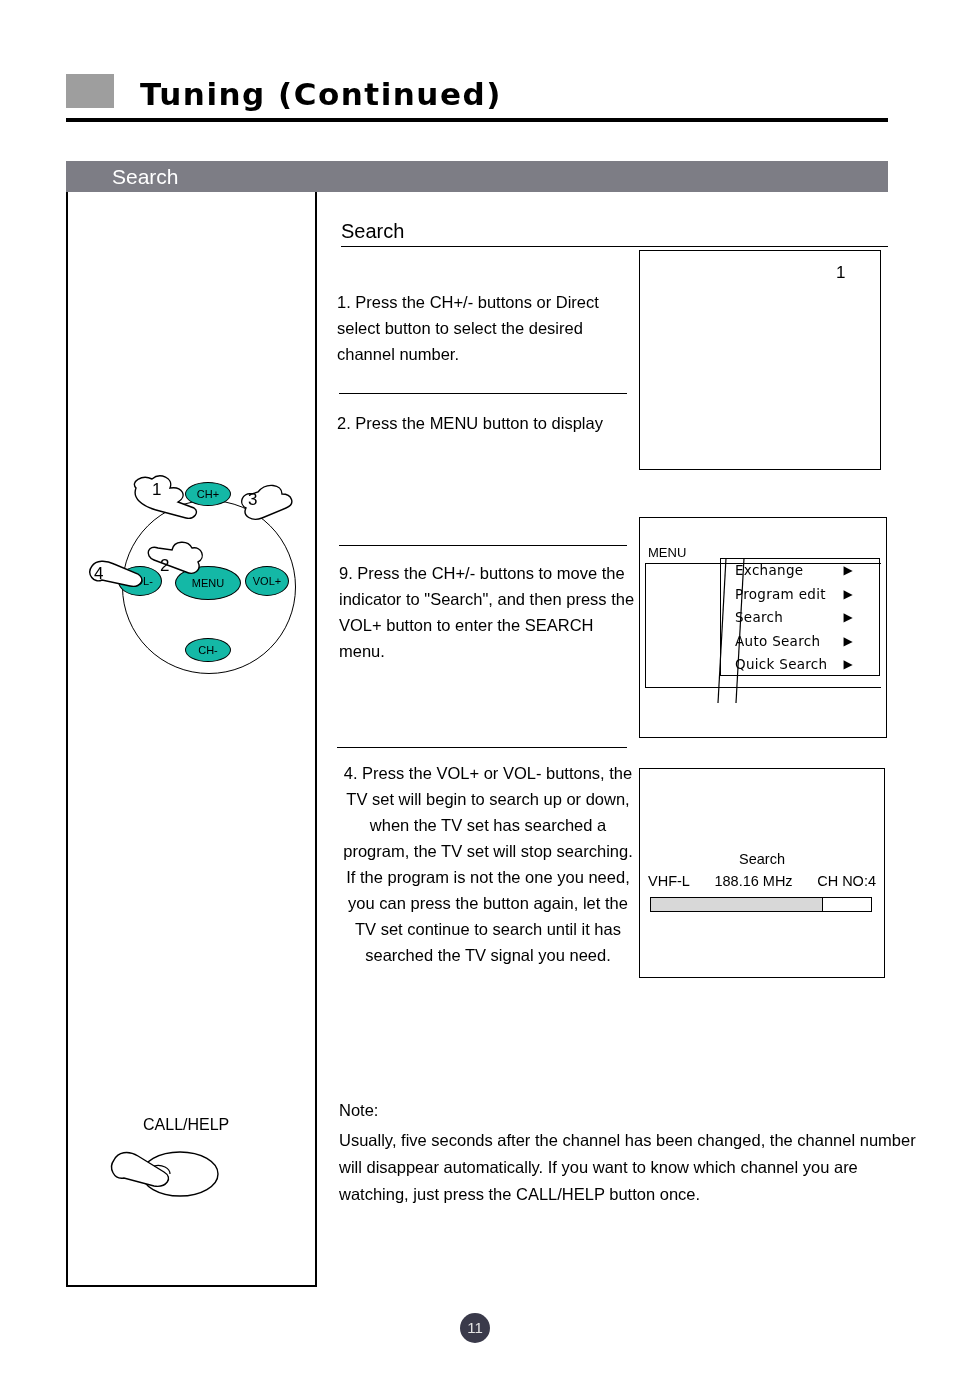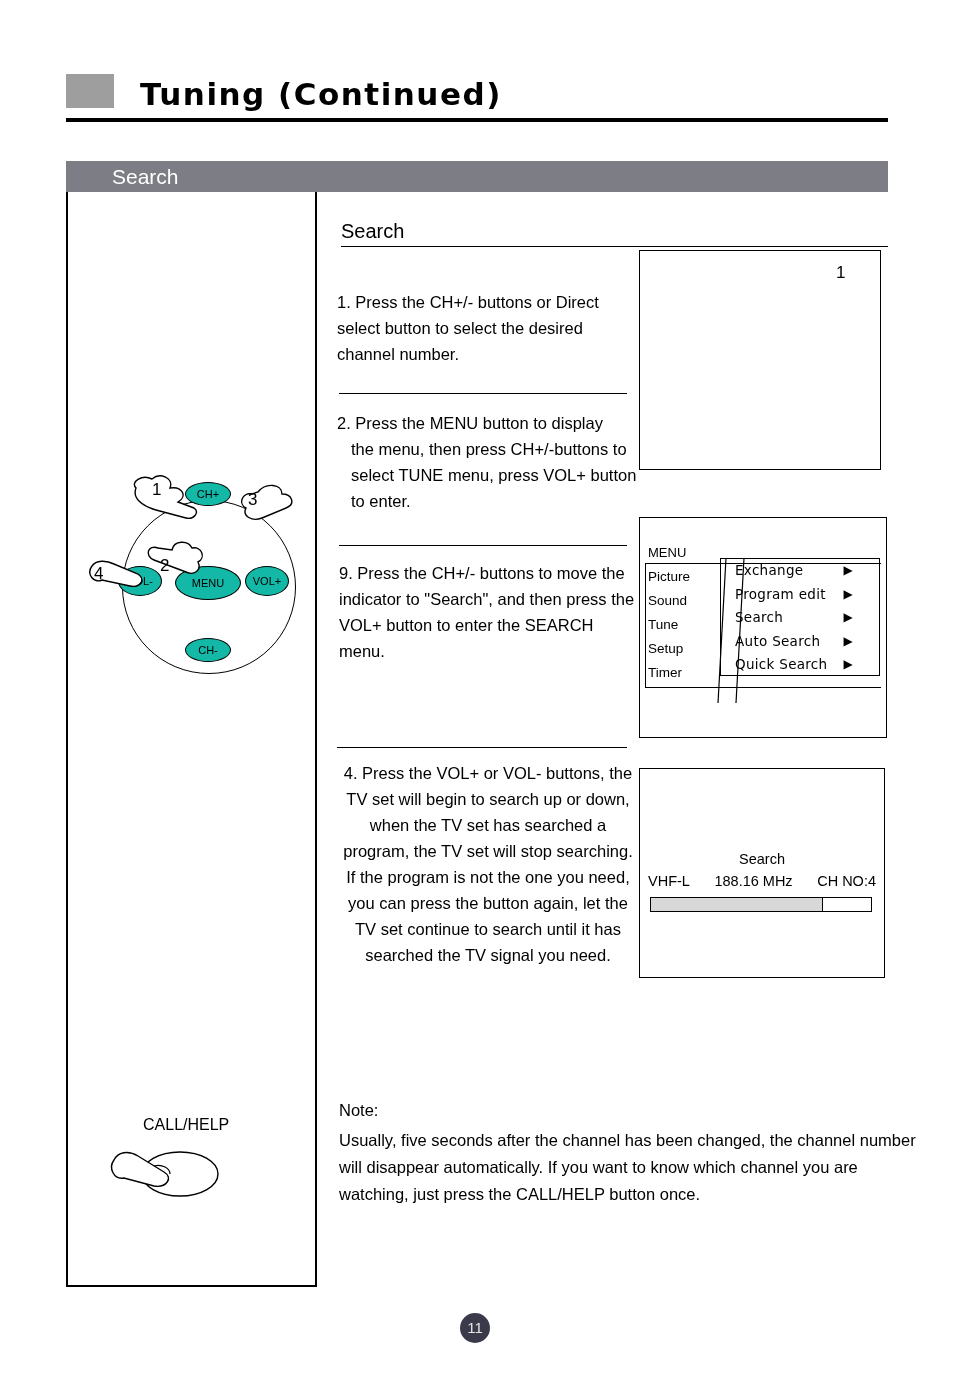--- a/index.html
+++ b/index.html
@@ -336,44 +336,36 @@
 <div class="col-divider"></div>
 
 <div class="sub-heading">Search</div>
 <div class="sub-heading-rule"></div>
 
 <div class="step" id="step1">1. Press the CH+/- buttons or Direct select button to select the desired channel number.</div>
 <div class="step-rule" id="rule1"></div>
 
 <div class="step" id="step2">
   <span>2. Press the MENU button to display</span>
-  <span class="indent">the menu, then press CH+/-buttons to select TUNE menu, press VOL+ button to enter.</span>
 </div>
 <div class="step-rule" id="rule2"></div>
 
 <div class="step" id="step3">9. Press the CH+/- buttons to move the indicator to "Search", and then press the VOL+ button to enter the SEARCH menu.</div>
 <div class="step-rule" id="rule3"></div>
 
 <div class="step" id="step4">4. Press the VOL+ or VOL- buttons, the TV set will begin to search up or down, when the TV set has searched a program, the TV set will stop searching. If the program is not the one you need, you can press the button again, let the TV set continue to search until it has searched the TV signal you need.</div>
 
 <div class="screen-box" id="screen1">
   <div class="num">1</div>
 </div>
 
 <div class="screen-box" id="screen2">
   <div class="osd-label">MENU</div>
   <div class="osd"></div>
 
-  <div class="osd-left">
-    <div>Picture</div>
-    <div>Sound</div>
-    <div>Tune</div>
-    <div>Setup</div>
-    <div>Timer</div>
-  </div>
 
   <svg style="position:absolute;left:0;top:0;width:246px;height:219px;">
     <line x1="78" y1="185" x2="86" y2="40" stroke="#000" stroke-width="1.2"></line>
     <line x1="96" y1="185" x2="104" y2="40" stroke="#000" stroke-width="1.2"></line>
   </svg>
 
   <div class="osd-panel">
     <div class="row">
       <span>Exchange</span>
       <span class="arrow">▶</span>

